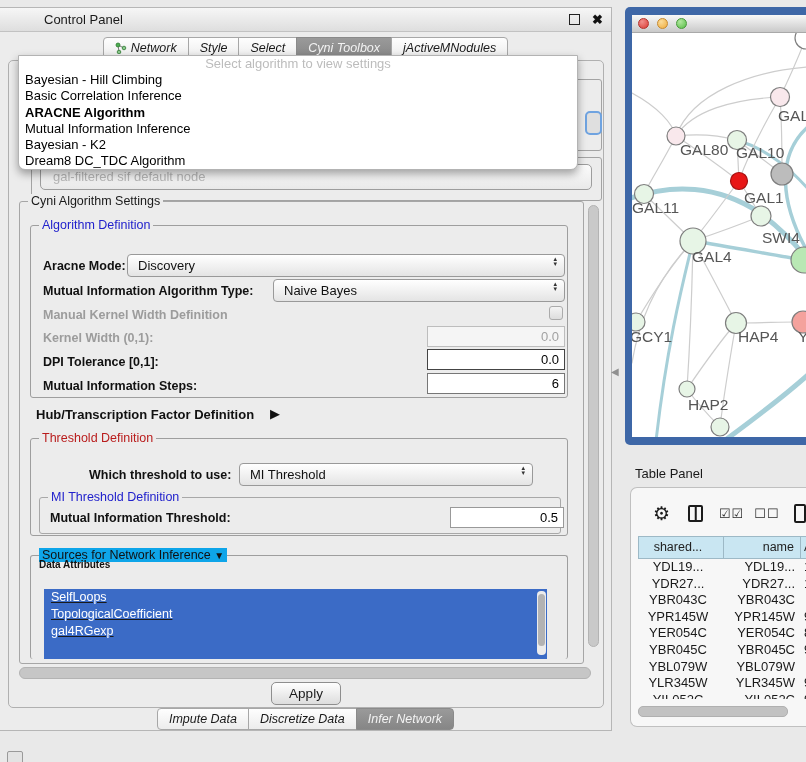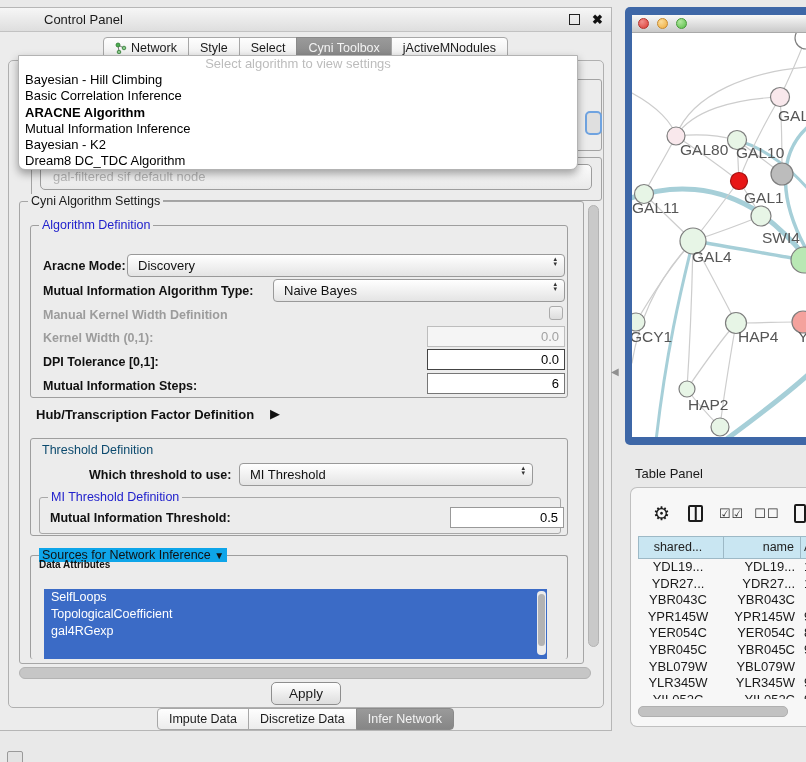--- a/index.html
+++ b/index.html
@@ -16,21 +16,21 @@
   .cp-titlebar {
     position:absolute; left:0; top:0; right:0; height:24px;
     background:linear-gradient(#f6f6f6,#dedede); border-bottom:1px solid #c2c2c2;
     display:flex; align-items:center; padding:0 8px;
   }
   .cp-title { font-size:13px;margin-left:36px; }
   .cp-titlebar .spacer { flex:1; }
   .float-icon { width:11px; height:11px; border:1.5px solid #222; margin-right:12px; background:transparent; }
   .close-icon { font-size:13px; font-weight:bold; color:#111; line-height:11px; }
   .top-tabs, .bottom-tabs {
-    position:absolute; left:0; right:0; display:flex; justify-content:center; height:22px;
+    position:absolute; left:0; right:0; display:flex; justify-content:center; height:22px;font-style:italic;
   }
   .top-tabs { top:29px; }
   .bottom-tabs { top:700px; }
   .tab {
     font-size:12.5px; padding:0 11px; line-height:20px; height:22px;
     background:linear-gradient(#fefefe,#ececec); border:1px solid #a7a7a7; margin-left:-1px;
     color:#1a1a1a; display:flex; align-items:center; gap:4px;
   }
   .tab.first { border-radius:4px 0 0 4px; margin-left:0; }
   .tab.last { border-radius:0 4px 4px 0; }
@@ -58,21 +58,21 @@
   .popup-placeholder { font-size:13px; color:#bcbcbc; text-align:center; height:16px; line-height:15px; }
   .popup-item { font-size:13px; height:16.3px; line-height:16.3px; padding:0 6px; color:#000; }
   .popup-item.bold { font-weight:bold; }
   
   .group { position:absolute; border:1px solid #a6a6a6; border-radius:3px; }
   .legend {
     position:absolute; top:-8px; left:8px; background:#ececec; padding:0 3px;
     font-size:12.5px; white-space:nowrap;
   }
   .legend.blue { color:#2121cc; }
-  .legend.green { color:#0c4a6e;margin-top:12px; }
+  .legend.green { color:#b91c1c; }
   .lbl { position:absolute; font-size:12.5px; font-weight:bold; color:#111; white-space:nowrap; }
   .lbl.disabled { color:#9c9c9c; }
   .combo {
     position:absolute; height:23px; background:linear-gradient(#ffffff,#e4e4e4);
     border:1px solid #999; border-radius:4px; font-size:13px; line-height:21px;
     padding-left:10px; color:#111;
   }
   .combo .arrows {
     position:absolute; right:7px; top:1px; font-size:7px; line-height:5px; color:#333;
     text-align:center; letter-spacing:0;
@@ -81,21 +81,21 @@
     position:absolute; height:21px; background:#fff; border:1px solid #666;
     font-size:13px; line-height:19px; text-align:right; padding:0 5px; color:#000;
   }
   .field.disabled { background:#f5f5f5; border-color:#bdbdbd; color:#a2a2a2; }
   .checkbox {
     position:absolute; width:14px; height:14px; border:1px solid #ababab; border-radius:3px;
     background:linear-gradient(#f4f4f4,#dddddd);
   }
   .tri { font-size:10px; color:#111; }
   .src-legend { position:absolute; top:-8px; left:8px; background:#0ea5e9; padding:0 3px; font-size:12.5px; color:#111; }
-  .attr-list { position:absolute; overflow:hidden; }
+  .attr-list { position:absolute; overflow:hidden;text-decoration:underline; }
   .attr-item { height:17px; line-height:17px; font-size:12.5px; color:#fff; padding-left:7px; }
   .list-scroll { position:absolute; right:1px; top:2px; width:9px; height:64px; background:#ececec; border-radius:4px; }
   .list-thumb { position:absolute; left:1px; top:3px; width:7px; height:52px; background:#b3b3b3; border-radius:4px; }
   .v-scroll { position:absolute; right:3px; top:142px; width:13px; height:457px; background:#ececec; border-radius:7px; }
   .v-thumb { position:absolute; left:1px; top:2px; width:11px; height:442px; background:#c9c9c9; border-radius:6px; border:1px solid #b3b3b3; }
   .h-scroll { position:absolute; left:10px; top:606px; width:572px; height:12px; }
   .h-thumb { width:100%; height:100%; background:#c6c6c6; border-radius:6px; border:1px solid #b3b3b3; }
   .apply-btn {
     position:absolute; top:621px; left:50%; transform:translateX(-50%);
     width:70px; height:23px; background:linear-gradient(#fefefe,#dddddd);

